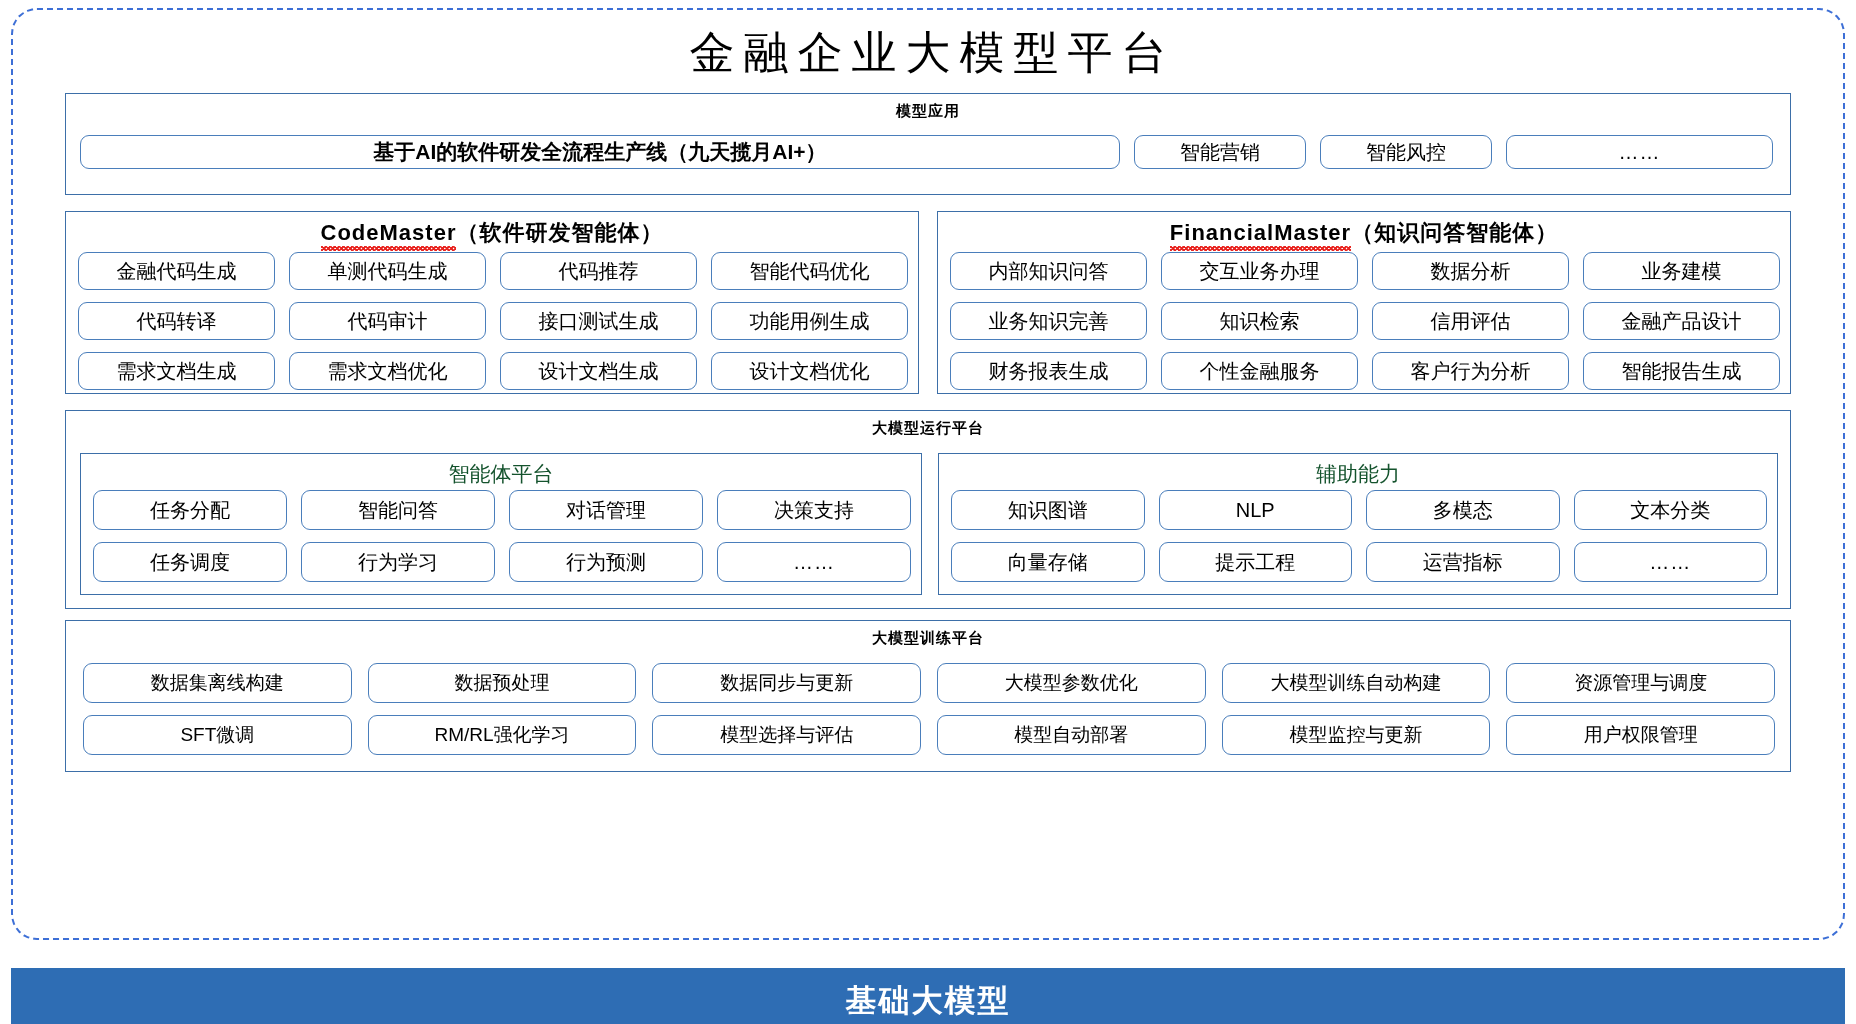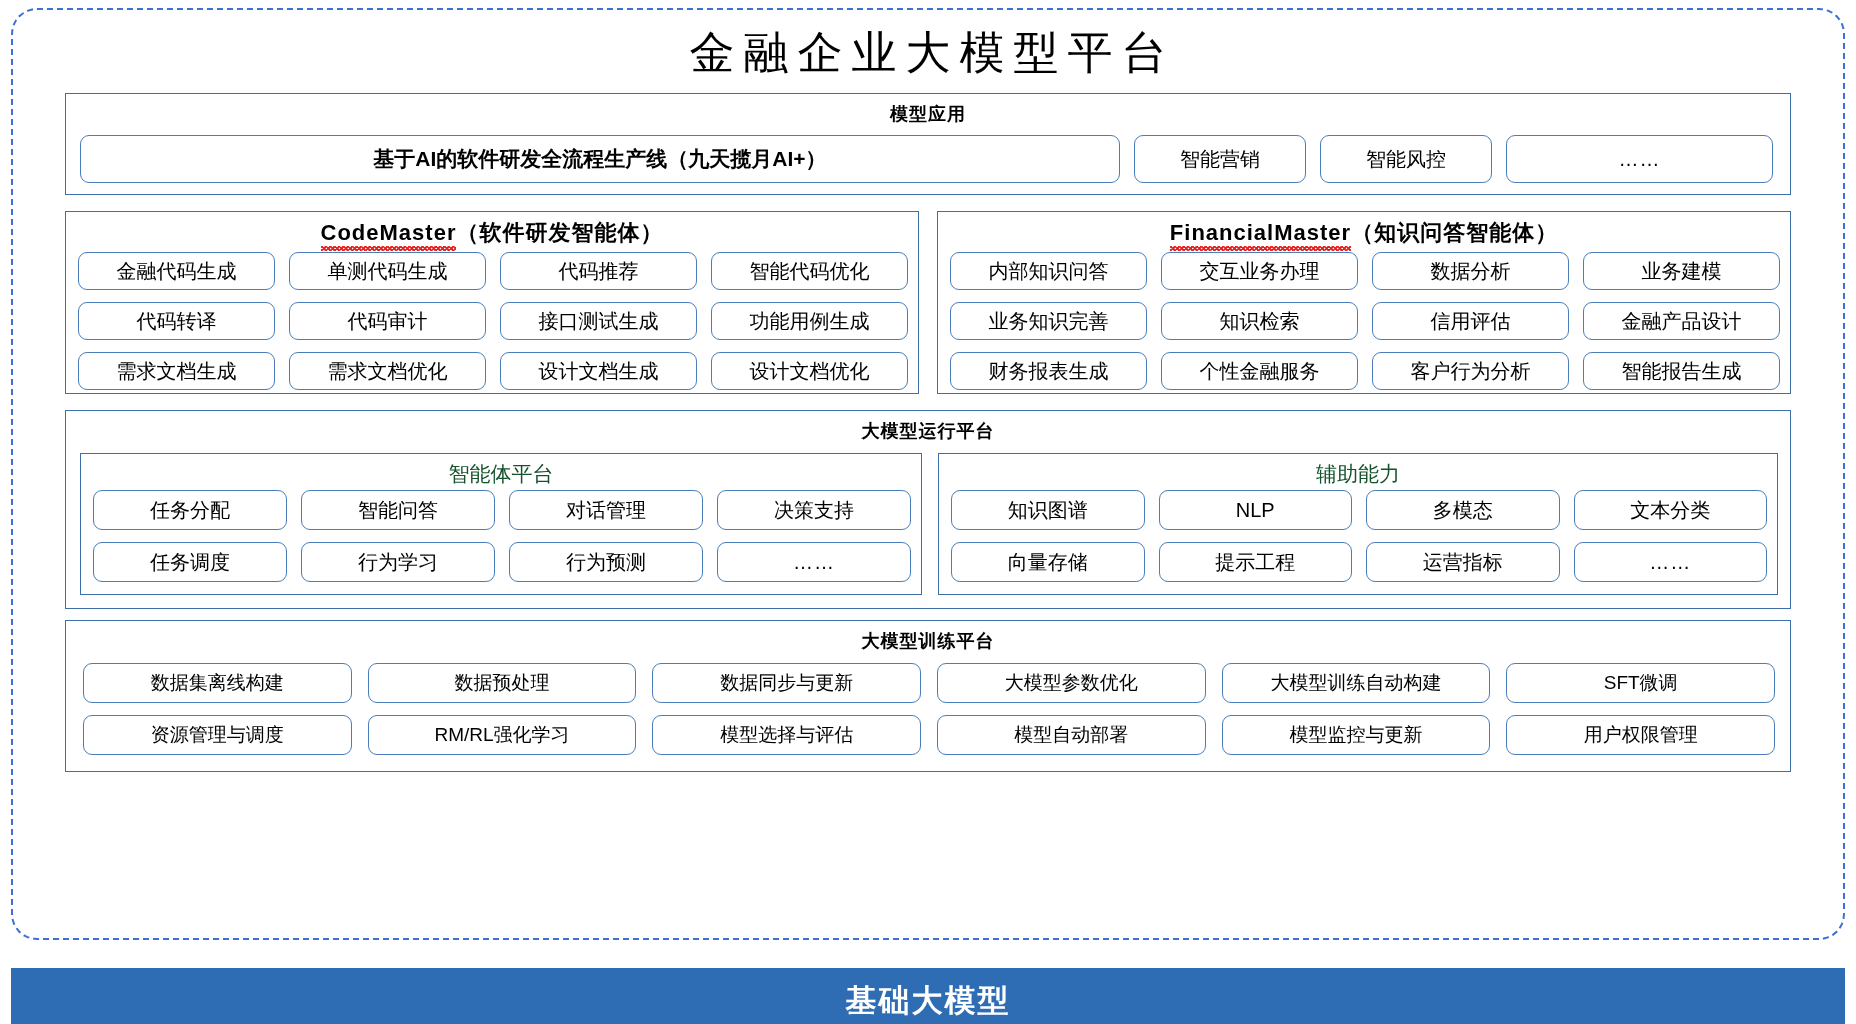--- a/index.html
+++ b/index.html
@@ -49,21 +49,21 @@
 
   
   .panel {
     position: absolute;
     border: 1.6px solid #3d6fa8;
     background: #ffffff;
   }
 
   .panel-title {
     text-align: center;
-    font-size: 18px;
+    font-size: 15px;
     font-weight: bold;
     color: #000000;
     letter-spacing: 1px;
   }
 
   .panel-title .latin {
     position: relative;
     display: inline-block;
   }
   
@@ -118,21 +118,21 @@
   #sec-app { left: 65px; top: 93px; width: 1726px; height: 102px; }
   #sec-app .panel-title { margin-top: 8px; }
   #sec-app .app-row {
     position: absolute;
     left: 14px;
     top: 41px;
     width: 1697px;
     display: flex;
     gap: 14px;
   }
-  #sec-app .app-row .pill { height: 48px; }
+  #sec-app .app-row .pill { height: 34px; }
   #app-banner { flex: 0 0 1040px; }
   #app-mkt, #app-risk { flex: 0 0 172px; }
   #app-more { flex: 0 0 267px; }
 
   
   #sec-code { left: 65px; top: 211px; width: 854px; height: 183px; }
   #sec-fin  { left: 937px; top: 211px; width: 854px; height: 183px; }
   .agent-title { margin-top: 6px; font-size: 22px; }
   .agent-grid {
     position: absolute;
@@ -281,22 +281,22 @@
   </div>
 
   <div class="panel" id="sec-train">
     <div class="panel-title">大模型训练平台</div>
     <div class="grid train-grid">
       <div class="pill">数据集离线构建</div>
       <div class="pill">数据预处理</div>
       <div class="pill">数据同步与更新</div>
       <div class="pill">大模型参数优化</div>
       <div class="pill">大模型训练自动构建</div>
+      <div class="pill">资源管理与调度</div>
       <div class="pill">SFT微调</div>
-      <div class="pill">资源管理与调度</div>
       <div class="pill">RM/RL强化学习</div>
       <div class="pill">模型选择与评估</div>
       <div class="pill">模型自动部署</div>
       <div class="pill">模型监控与更新</div>
       <div class="pill">用户权限管理</div>
     </div>
   </div>
 
   <div class="base-bar">
     <span>基础大模型</span>

